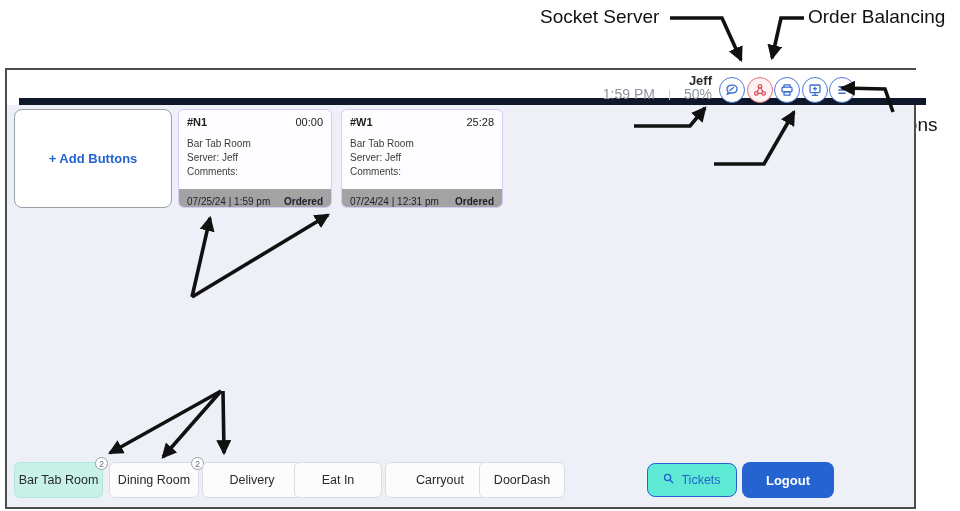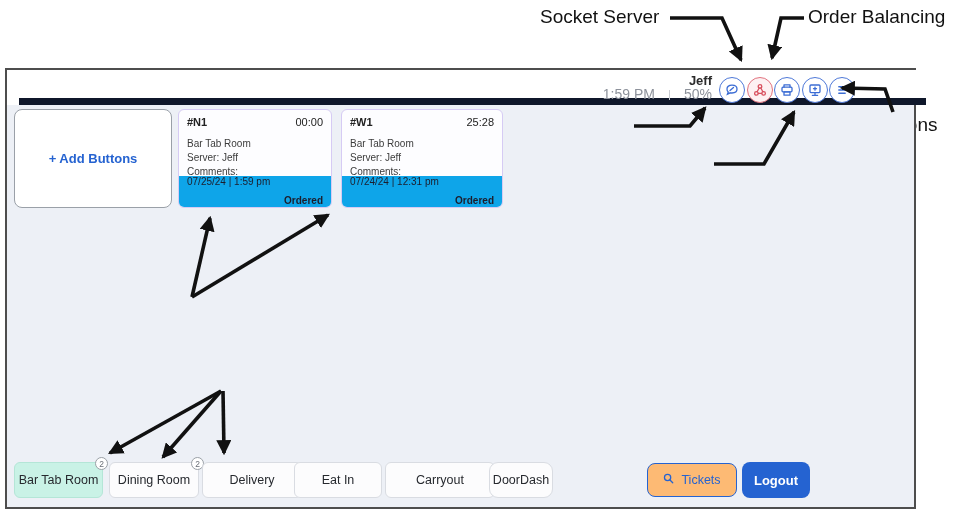--- a/index.html
+++ b/index.html
@@ -33,39 +33,39 @@
                 display:flex; align-items:center; justify-content:center;
                 font-size:13px; font-weight:bold; color:#2563d1; }
   .ticket { position:absolute; top:39px; height:99px; background:#fdfdff;
             border:1px solid #d6cbf4; border-radius:6px; overflow:hidden; }
   .ticket.t0 { left:171px; width:154px; }
   .ticket.t1 { left:334px; width:162px; }
   .t-head { display:flex; justify-content:space-between; padding:6px 8px 0 8px;
             font-size:11px; color:#222; }
   .t-id { font-weight:bold; }
   .t-body { padding:9px 8px 0 8px; font-size:10px; color:#3c3c3c; line-height:14px; }
-  .t-foot { position:absolute; left:0; bottom:0; width:100%; height:31px; background:#0ea5e9;
-            display:flex; justify-content:space-between; align-items:flex-start;
+  .t-foot { position:absolute; left:0; bottom:0; width:100%; height:18px; background:#a3a3a3;
+            display:flex; justify-content:space-between; align-items:flex-end;
             padding:0 8px; font-size:10px; color:#1d1d2c; }
   .t-status { font-weight:bold;margin-top:19px; }
 
   
   .room-btn { position:absolute; top:392px; height:36px; background:#fcfcfd;
               border:1px solid #d9dce2; border-radius:6px;
               display:flex; align-items:center; justify-content:center;
               font-size:12.5px; color:#26292e; }
   .room-btn.selected { background:#c9f2e6; border-color:#b4e6d7; }
   .badge { position:absolute; top:-6px; right:-6px; width:13px; height:13px; border-radius:50%;
            background:#fff; border:1px solid #9aa0a6; color:#6b7078; font-size:8.5px;
            display:flex; align-items:center; justify-content:center; }
   .tickets-btn { position:absolute; left:640px; top:393px; width:90px; height:34px;
-                 background:#fdba74; border:1.5px solid #2563d1; border-radius:8px;
+                 background:#5eead4; border:1.5px solid #2563d1; border-radius:8px;
                  display:flex; align-items:center; justify-content:center; gap:7px;
                  font-size:12.5px; color:#2563d1; }
-  .logout-btn { position:absolute; left:735px; top:392px; width:68px; height:36px;
+  .logout-btn { position:absolute; left:735px; top:392px; width:92px; height:36px;
                 background:#2563d1; border:none; border-radius:8px;
                 display:flex; align-items:center; justify-content:center;
                 font-size:13px; font-weight:bold; color:#fff; }
 
   .arrows { position:absolute; left:0; top:0; width:960px; height:511px; pointer-events:none; }
 </style>
 </head>
 <body>
 
 <div class="canvas">
@@ -181,21 +181,21 @@
     </div>
     <div class="room-btn" style="left:195px; width:100px;">
       <span>Delivery</span>
     </div>
     <div class="room-btn" style="left:287px; width:88px;">
       <span>Eat In</span>
     </div>
     <div class="room-btn" style="left:378px; width:110px;">
       <span>Carryout</span>
     </div>
-    <div class="room-btn" style="left:482px; width:64px;border-radius:9px;">
+    <div class="room-btn" style="left:472px; width:86px;">
       <span>DoorDash</span>
     </div>
 
     <div class="tickets-btn">
       <span>
         <svg width="11" height="11" viewBox="0 0 12 12" fill="none" stroke="#2563d1" stroke-width="1.4" stroke-linecap="round">
           <circle cx="5" cy="5" r="3.4"></circle>
             <path d="M7.6 7.6 L10.6 10.6"></path>
         </svg>
       </span>

